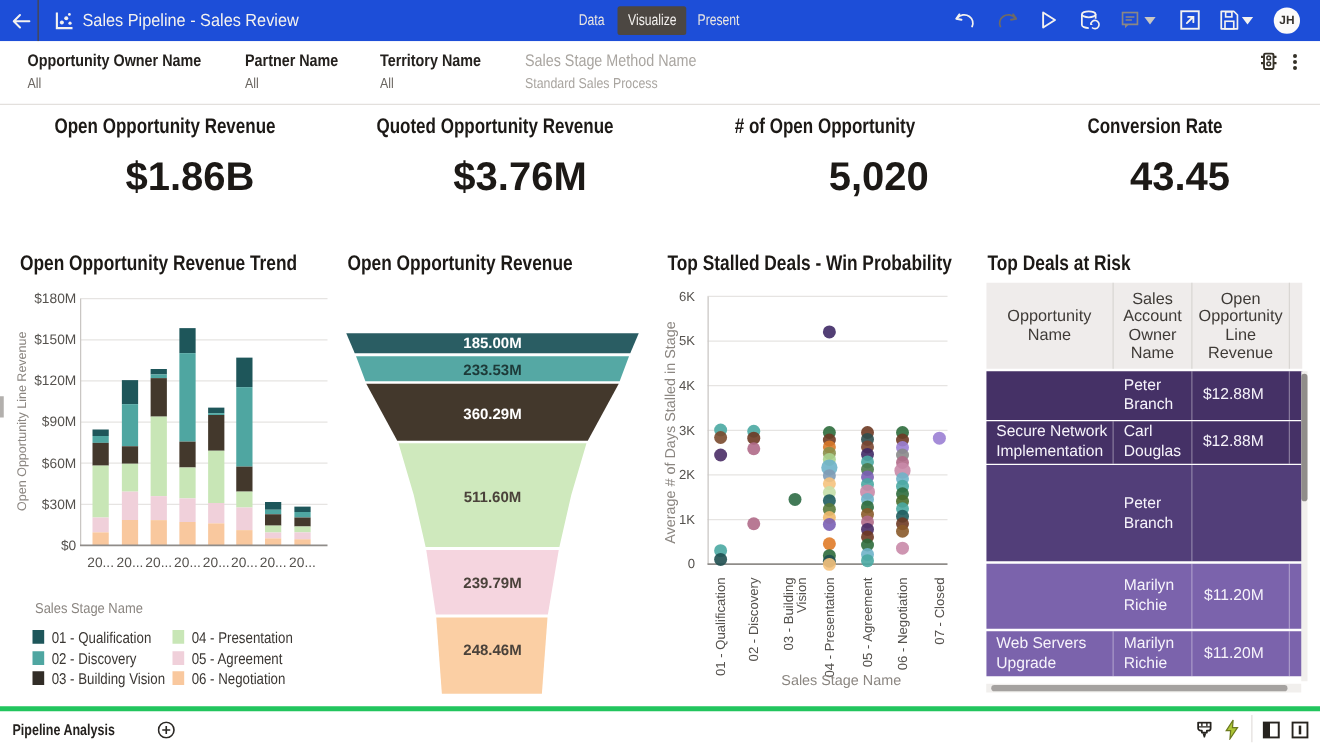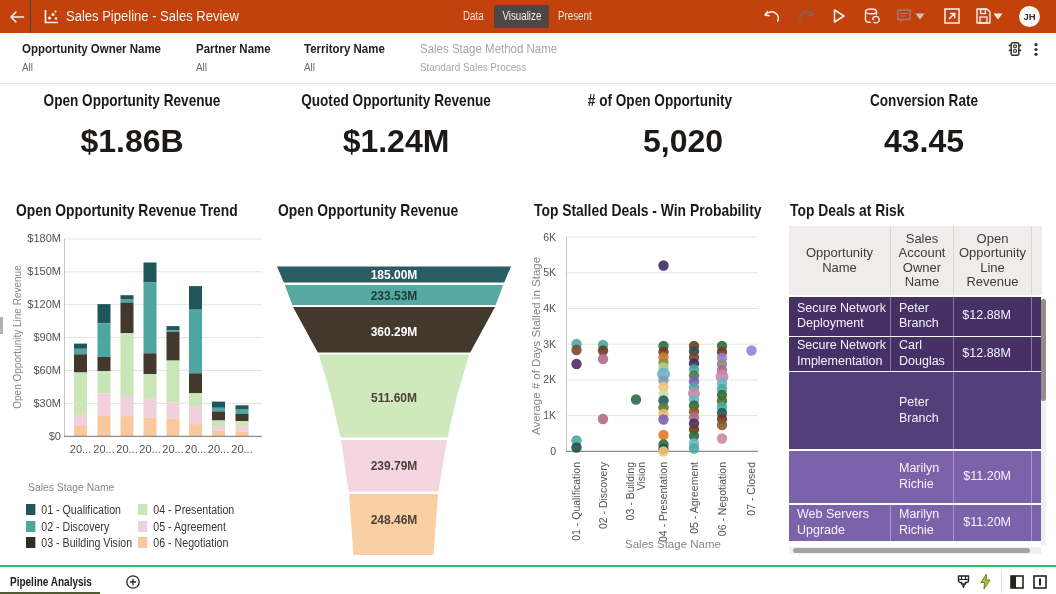--- a/index.html
+++ b/index.html
@@ -2,58 +2,58 @@
 <html><head>
 <meta charset="utf-8">
 <style>
   * { margin:0; padding:0; box-sizing:border-box; }
   html,body { width:1056px; height:594px; overflow:hidden; background:#fff;
     font-family:"Liberation Sans", sans-serif; }
   #app { position:relative; width:1056px; height:594px; background:#fff; overflow:hidden; }
   .abs { position:absolute; }
 
   
-  #nav { left:0; top:0; width:1056px; height:33px; background:#c2410c; }
+  #nav { left:0; top:0; width:1056px; height:33px; background:#1d4ed8; }
   #nav .divider { position:absolute; left:30px; top:0; width:1px; height:33px; background:#4a4642; }
   #nav .title { position:absolute; left:66px; top:0; height:33px; line-height:33px;
     color:#f4f2ef; font-size:14px; transform:scaleX(0.93); transform-origin:left center; }
   .tab { position:absolute; top:0; height:33px; line-height:33px; color:#e9e6e2; font-size:12.5px; transform:scaleX(0.78); transform-origin:left center; }
   #pill { position:absolute; left:494px; top:5px; width:55px; height:23px; background:#4c4742;
     border-radius:2px; color:#f4f2ef; font-size:12.5px; text-align:center; line-height:23px; }
   #pill span { display:inline-block; transform:scaleX(0.78); }
 
   
   #filters { left:0; top:33px; width:1056px; height:51px; background:#fff; border-bottom:1px solid #e3e0dd; }
   .flabel { position:absolute; top:8px; font-size:13.5px; font-weight:bold; color:#24211e; transform:scaleX(0.85); transform-origin:left top; }
   .fval { position:absolute; top:28px; font-size:11.5px; color:#6b6762; transform:scaleX(0.86); transform-origin:left top; }
   .fdis { color:#a9a5a0 !important; }
 
   
   .kpi-t { position:absolute; top:91px; width:264px; text-align:center; font-size:17px; line-height:20px; font-weight:bold; color:#1c1916; transform:scaleX(0.8); }
-  .kpi-v { position:absolute; top:123px; width:264px; text-align:center; font-size:32px; line-height:36px; font-weight:bold; color:#1c1916; }
+  .kpi-v { position:absolute; top:123px; width:264px; text-align:center; font-size:32px; line-height:36px; font-weight:bold; color:#1c1916;margin-left:20px; }
 
   .ctitle { position:absolute; top:201px; font-size:17px; line-height:20px; font-weight:bold; color:#1c1916; transform:scaleX(0.815); transform-origin:left center; }
 
   
   .leg-title { position:absolute; left:28px; top:481px; font-size:11.5px; color:#8b8681; transform:scaleX(0.9); transform-origin:left top; }
   .leg-item { position:absolute; font-size:12.5px; color:#3b3733; transform:scaleX(0.85); transform-origin:left top; white-space:nowrap; }
   .leg-sw { display:inline-block; width:11px; height:11px; margin-right:7px; vertical-align:-1px; }
 
   
   #tbl { left:789px; top:226px; width:253px; height:319px; overflow:hidden; background:#fff; }
   .trow { position:absolute; left:0; width:300px; color:#f6f3fb; font-size:12.5px; }
   .cell { position:absolute; top:0; height:100%; display:flex; align-items:center;
     border-right:1px solid rgba(255,255,255,0.35); padding-left:8px; line-height:15.5px; }
   .cellr { justify-content:flex-end; padding-right:20px; padding-left:0; }
   #thead { position:absolute; left:0; top:0; width:253px; height:69px; background:#efeceb; color:#3f3b37; font-size:13px; }
   #thead .hc { position:absolute; top:0; height:69px; display:flex; align-items:center; justify-content:center;
     text-align:center; border-right:1px solid #d9d6d3; line-height:14.5px; }
 
   
-  #bottom { left:0; top:565px; width:1056px; height:29px; background:#fff; border-top:2px solid #22c55e; }
+  #bottom { left:0; top:565px; width:1056px; height:29px; background:#fff; border-top:4px solid #22c55e; }
   #ptab { position:absolute; left:10px; top:8px; font-size:12.5px; font-weight:bold; color:#24211e; transform:scaleX(0.8); transform-origin:left top; }
   #underline { position:absolute; left:0; top:25px; width:100px; height:4px; background:#4e5c33; }
   svg text { font-family:"Liberation Sans", sans-serif; }
 </style>
 </head>
 <body>
 <div id="app">
 
   <div class="abs" id="nav">
     <svg class="abs" style="left:9px;top:9px" width="16" height="16" viewBox="0 0 16 16">
@@ -140,21 +140,21 @@
     <svg class="abs" style="left:1034px;top:10px" width="4" height="13" viewBox="0 0 4 13">
       <circle cx="2" cy="1.7" r="1.6" fill="#353128"></circle>
         <circle cx="2" cy="6.5" r="1.6" fill="#353128"></circle>
         <circle cx="2" cy="11.3" r="1.6" fill="#353128"></circle>
     </svg>
   </div>
 
   <div class="kpi-t" style="left:0px">Open Opportunity Revenue</div>
   <div class="kpi-v" style="left:0px">$1.86B</div>
   <div class="kpi-t" style="left:264px">Quoted Opportunity Revenue</div>
-  <div class="kpi-v" style="left:264px">$1.24M</div>
+  <div class="kpi-v" style="left:264px">$3.76M</div>
   <div class="kpi-t" style="left:528px"># of Open Opportunity</div>
   <div class="kpi-v" style="left:551px">5,020</div>
   <div class="kpi-t" style="left:792px">Conversion Rate</div>
   <div class="kpi-v" style="left:792px">43.45</div>
 
   <div class="ctitle" style="left:16px">Open Opportunity Revenue Trend</div>
   <div class="ctitle" style="left:278px">Open Opportunity Revenue</div>
   <div class="ctitle" style="left:534px">Top Stalled Deals - Win Probability</div>
   <div class="ctitle" style="left:790px">Top Deals at Risk</div>
 
@@ -346,21 +346,20 @@
   <div class="leg-item" style="left:138px;top:519.5px"><span class="leg-sw" style="background:#f0d0da"></span>05 - Agreement</div>
   <div class="leg-item" style="left:138px;top:536px"><span class="leg-sw" style="background:#f9c89e"></span>06 - Negotiation</div>
 
   <div class="abs" id="tbl">
     <div id="thead">
       <div class="hc" style="left:0;width:102px">Opportunity<br>Name</div>
       <div class="hc" style="left:102px;width:63px">Sales<br>Account<br>Owner<br>Name</div>
       <div class="hc" style="left:165px;width:78px">Open<br>Opportunity<br>Line<br>Revenue</div>
     </div>
     <div class="trow" style="top:70.5px;height:39px;background:#453166">
-      <div class="cell" style="left:0;width:102px">Secure Network Deployment</div>
       <div class="cell" style="left:102px;width:63px">Peter Branch</div>
       <div class="cell cellr" style="left:165px;width:78px">$12.88M</div>
       <div class="cell" style="left:243px;width:57px"></div>
     </div>
     <div class="trow" style="top:111px;height:33.5px;background:#453166">
       <div class="cell" style="left:0;width:102px">Secure Network Implementation</div>
       <div class="cell" style="left:102px;width:63px">Carl Douglas</div>
       <div class="cell cellr" style="left:165px;width:78px">$12.88M</div>
       <div class="cell" style="left:243px;width:57px"></div>
     </div>

